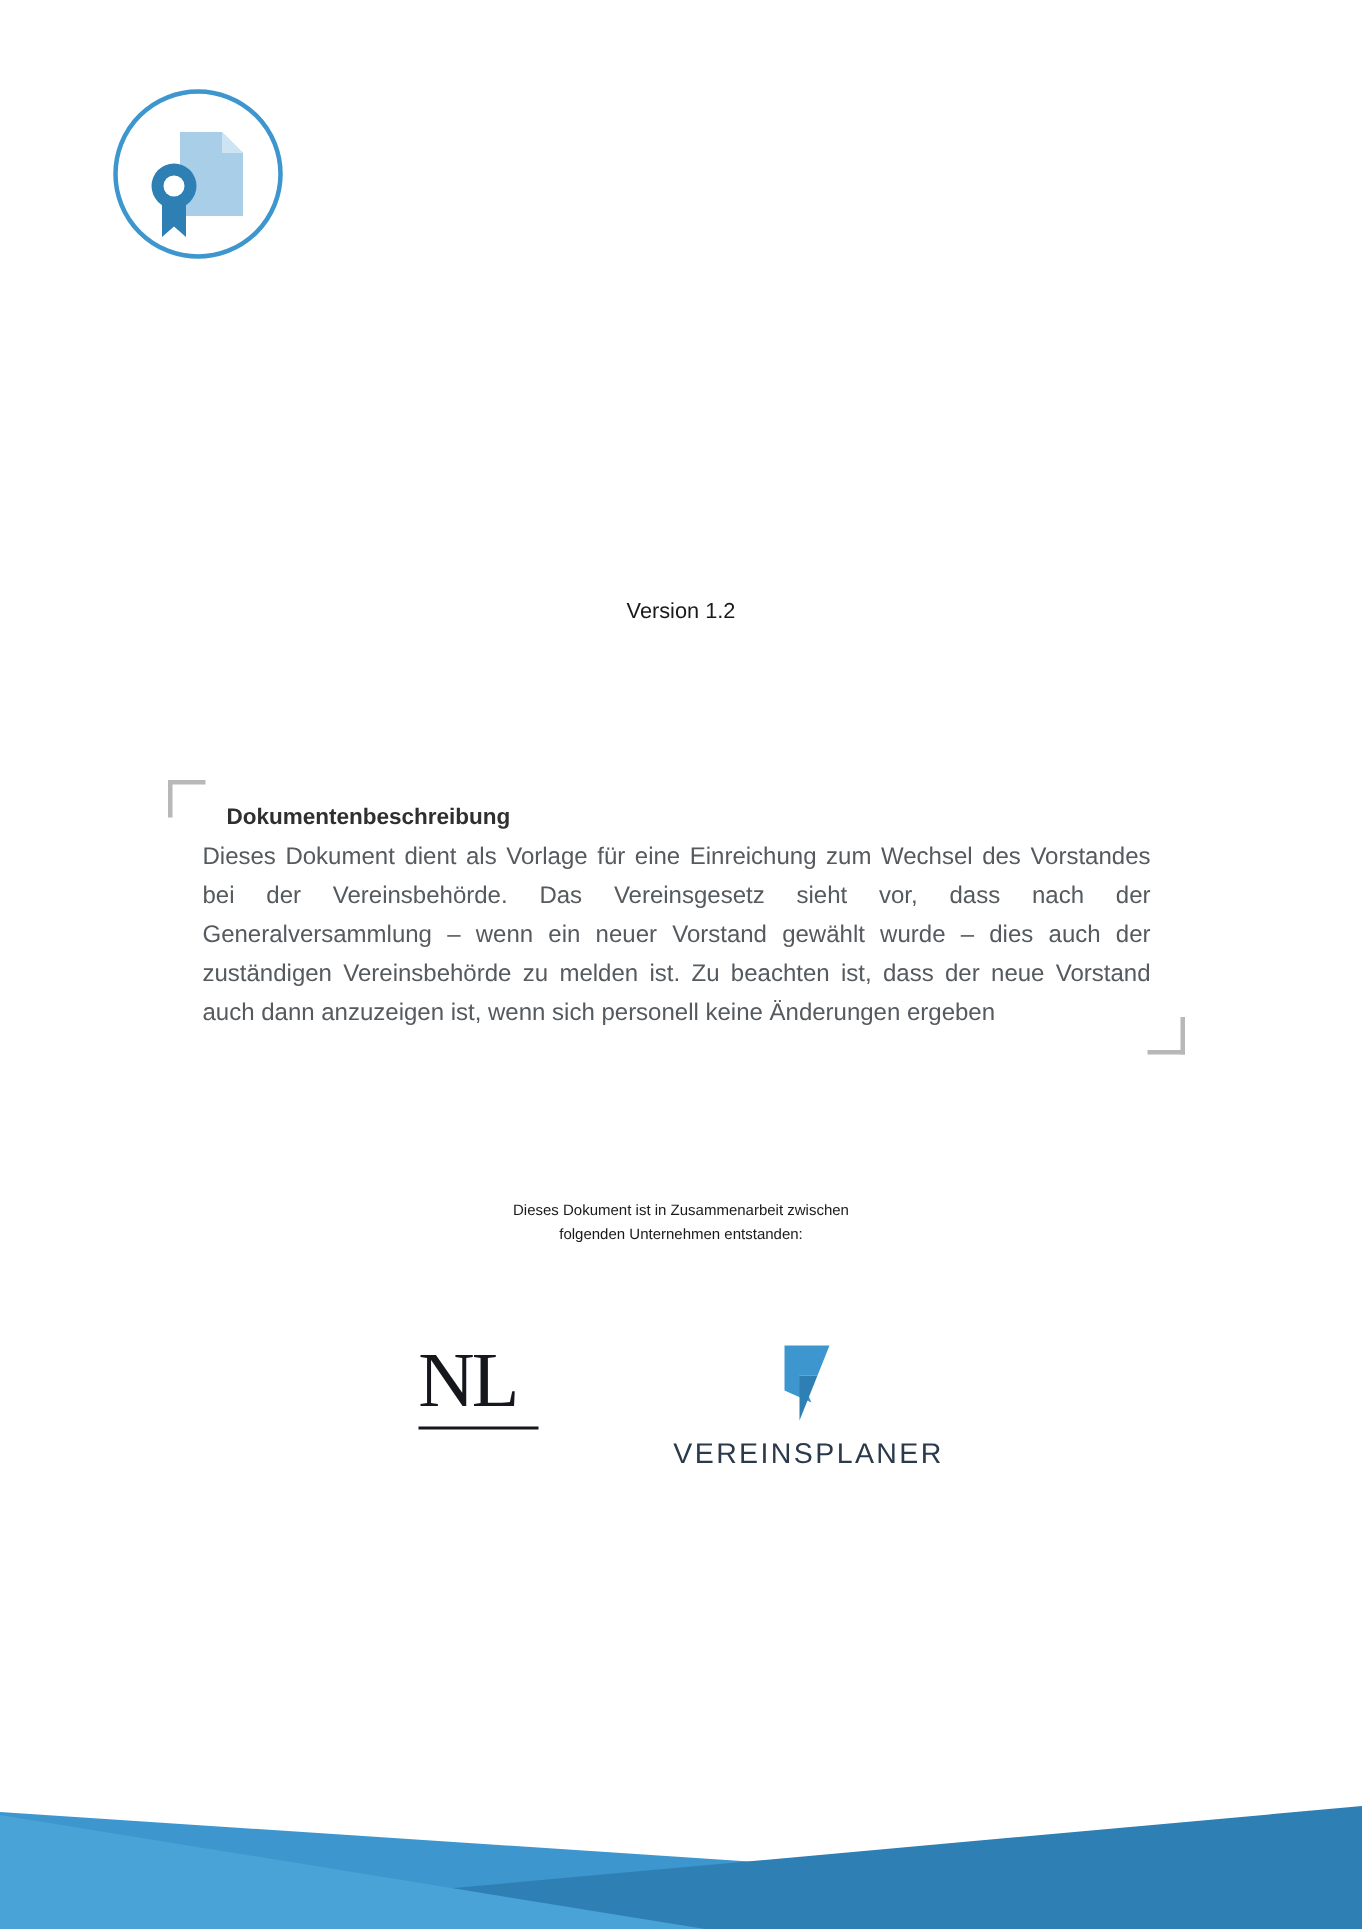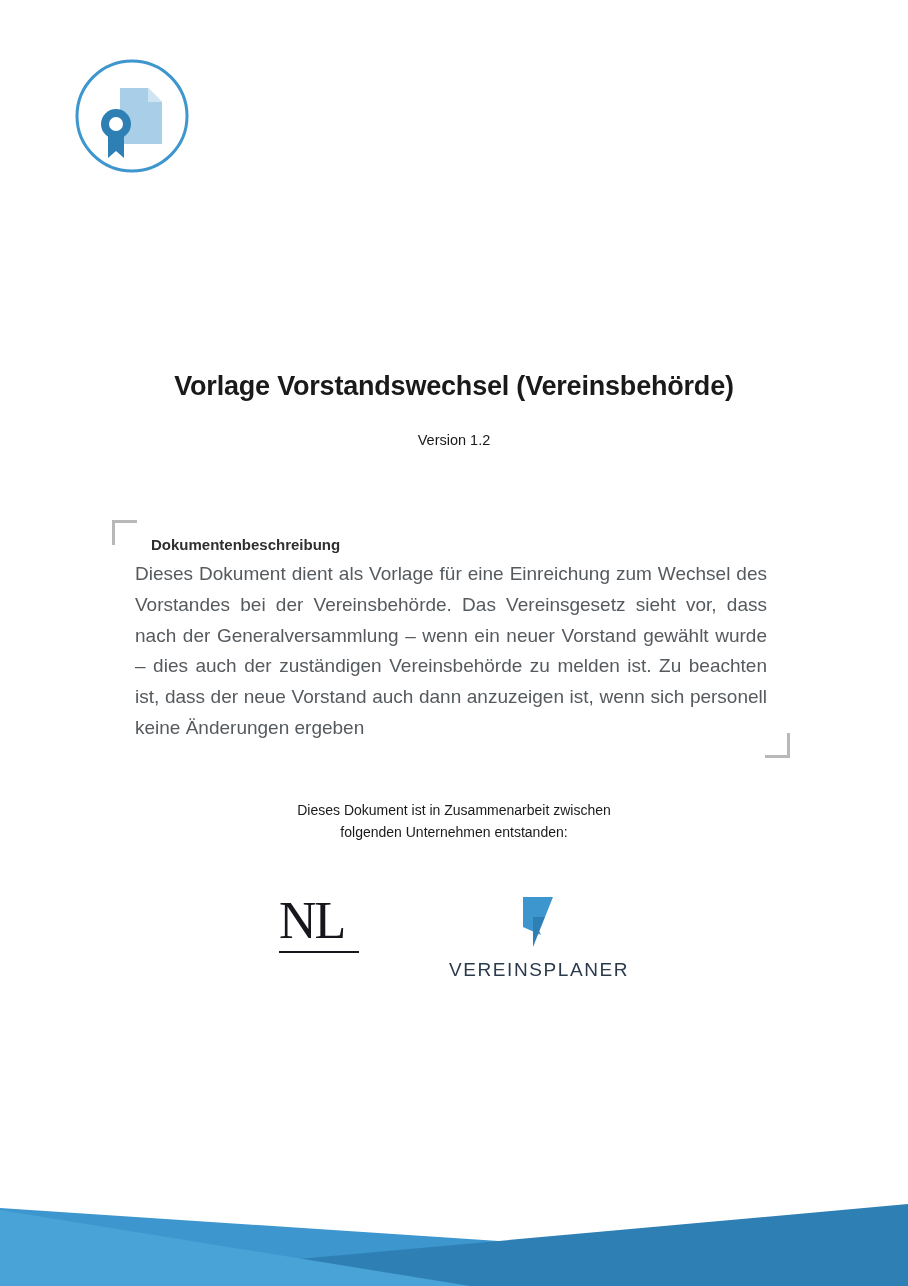--- a/index.html
+++ b/index.html
@@ -76,35 +76,35 @@
     border-bottom-width: 3px;
     border-right-width: 3px;
   }
   .desc-heading {
     font-size: 15px;
     font-weight: bold;
     color: #2f2f2f;
     margin: 0 0 6px 21px;
   }
   .desc-text {
-    font-size: 19px;
+    font-size: 16px;
     line-height: 1.62;
     color: #555a5e;
     text-align: justify;
     margin: 0 5px 0 5px;
   }
 
   
   .collab-note {
     position: absolute;
     left: 0;
     top: 800px;
     width: 908px;
     text-align: center;
-    font-size: 14px;
+    font-size: 10px;
     line-height: 1.55;
     color: #1a1a1a;
   }
 
   
   .partners {
     position: absolute;
     left: 0;
     top: 895px;
     width: 908px;
@@ -158,21 +158,20 @@
     <circle cx="58" cy="58" r="55" fill="#ffffff" stroke="#3d96ce" stroke-width="3"></circle>
     <path d="M46 30 h28 l14 14 v42 h-42 z" fill="#a9cfe8"></path>
     <path d="M74 30 v14 h14 z" fill="#cfe4f3"></path>
     <circle cx="42" cy="66" r="15" fill="#2e7fb4"></circle>
     <circle cx="42" cy="66" r="7" fill="#ffffff"></circle>
     <path d="M34 78 l0 22 8 -7 8 7 0 -22 z" fill="#2e7fb4"></path>
   </svg>
 </div>
 
 <div class="title-block">
-  <h1 class="doc-title">Vorlage Vorstandswechsel (Vereinsbehörde)</h1>
   <div class="doc-version">Version 1.2</div>
 </div>
 
 <div class="desc-box">
   <span class="desc-corner tl"></span>
   <span class="desc-corner br"></span>
   <div class="desc-heading">Dokumentenbeschreibung</div>
   <p class="desc-text">Dieses Dokument dient als Vorlage für eine Einreichung zum Wechsel des Vorstandes bei der Vereinsbehörde. Das Vereinsgesetz sieht vor, dass nach der Generalversammlung – wenn ein neuer Vorstand gewählt wurde – dies auch der zuständigen Vereinsbehörde zu melden ist. Zu beachten ist, dass der neue Vorstand auch dann anzuzeigen ist, wenn sich personell keine Änderungen ergeben</p>
 </div>
 

